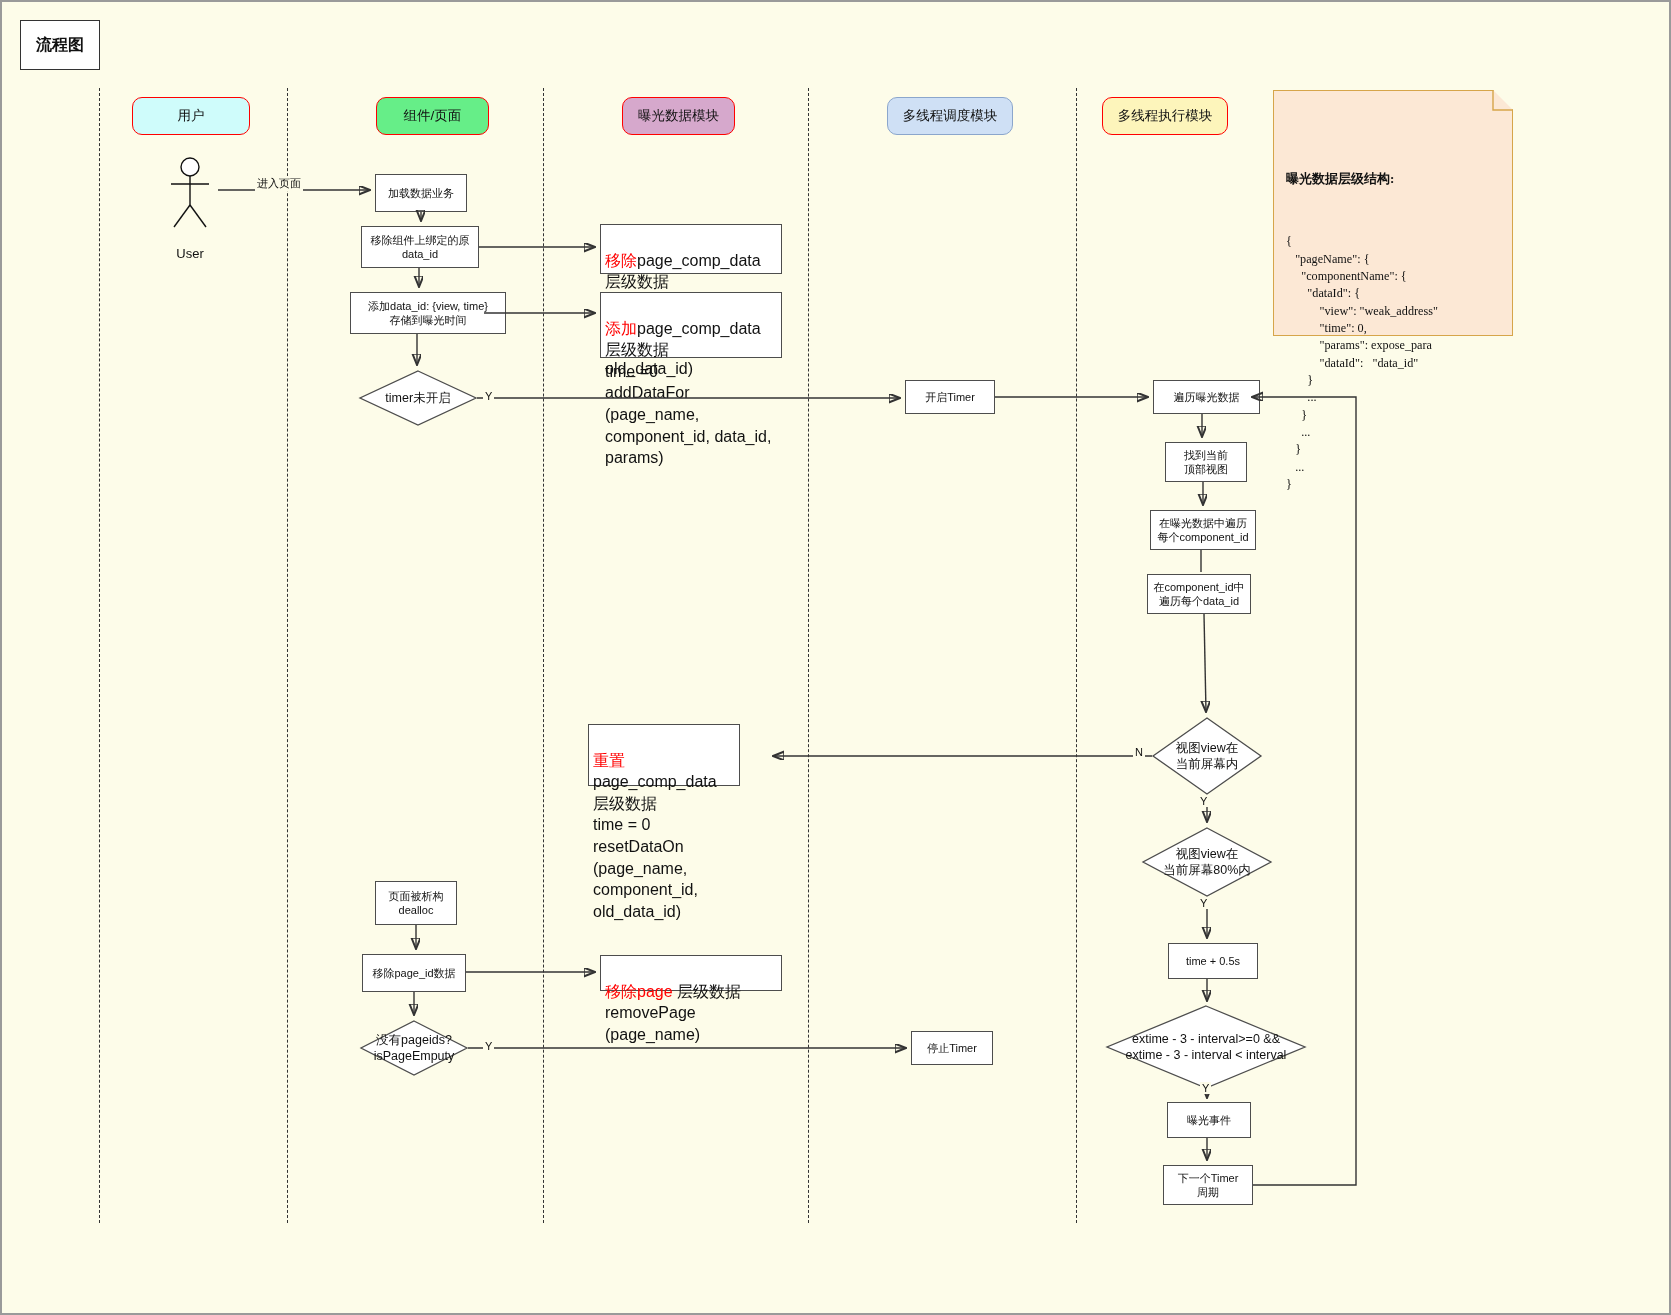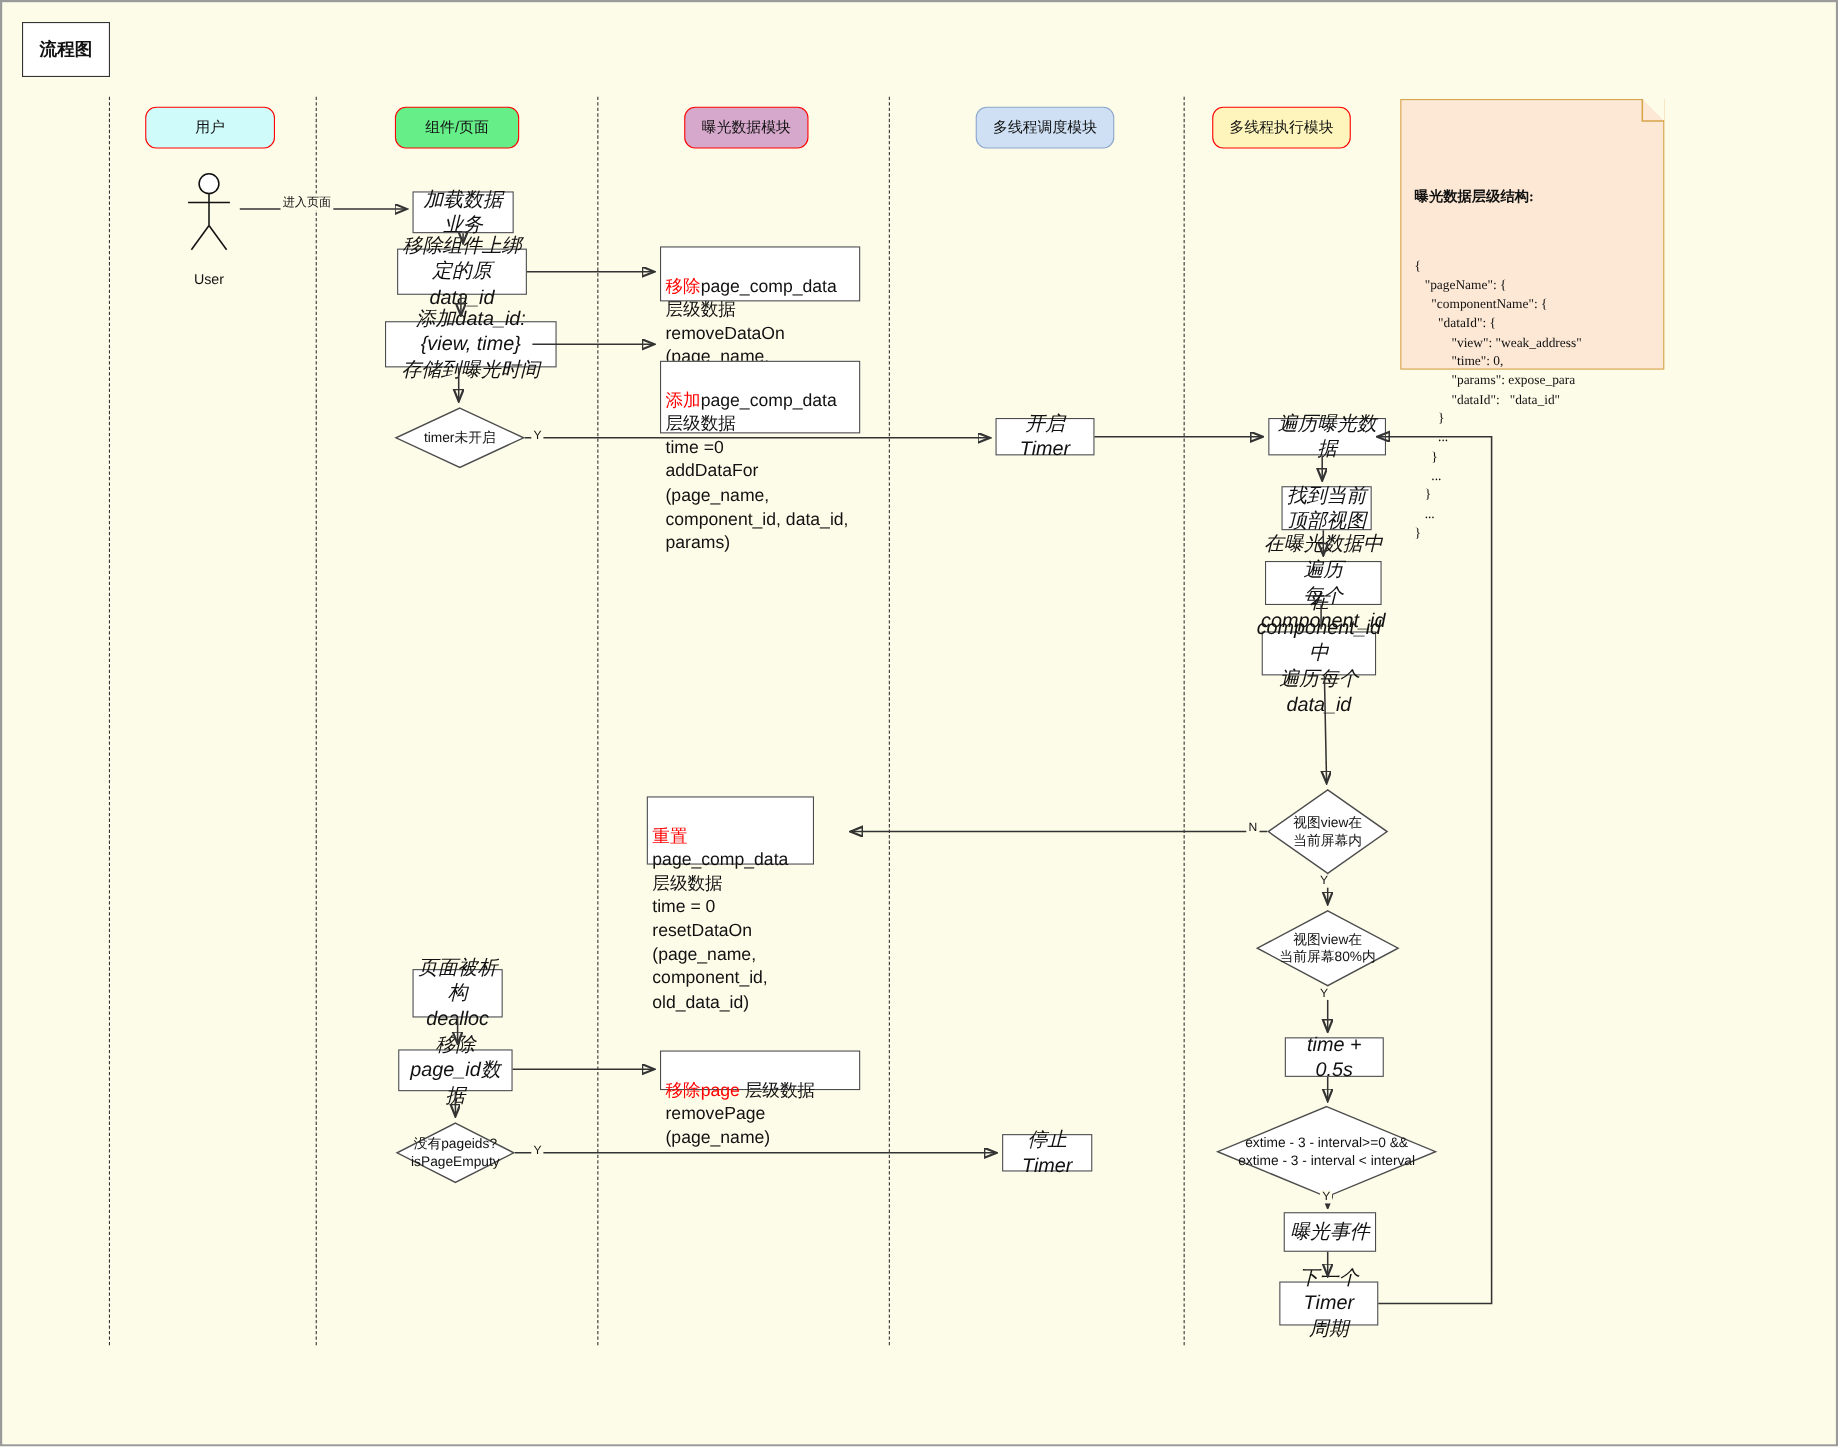--- a/index.html
+++ b/index.html
@@ -44,26 +44,25 @@
     border: 1.7px solid #ff0000;
     white-space: nowrap;
   }
   
   .node {
     position: absolute;
     background: #ffffff;
     border: 1.3px solid #4d4d4d;
     display: flex; align-items: center; justify-content: center;
     text-align: center;
-    font-size: 18px;
+    font-size: 11px;
     line-height: 1.3;
     color: #111;
     padding: 2px 4px;
     white-space: pre-line;
-    font-style: italic;
   }
   
   .note-box {
     position: absolute;
     background: #ffffff;
     border: 1.3px solid #4d4d4d;
     font-size: 16px;
     line-height: 1.35;
     color: #111;
     padding: 3px 4px 3px 4px;
@@ -147,21 +146,21 @@
 
   <div class="lane-sep" style="left:97px;height:1135px;"></div>
   <div class="lane-sep" style="left:285px;height:1135px;"></div>
   <div class="lane-sep" style="left:541px;height:1135px;"></div>
   <div class="lane-sep" style="left:806px;height:1135px;"></div>
   <div class="lane-sep" style="left:1074px;height:1135px;"></div>
 
   <div class="lane-pill" style="left:130px;top:95px;width:118px;background:#cffcfb;border-color:#ff0000;">
     <span>用户</span>
   </div>
-  <div class="lane-pill" style="left:357px;top:95px;width:113px;background:#66ee88;border-color:#ff0000;">
+  <div class="lane-pill" style="left:374px;top:95px;width:113px;background:#66ee88;border-color:#ff0000;">
     <span>组件/页面</span>
   </div>
   <div class="lane-pill" style="left:620px;top:95px;width:113px;background:#d6a8cc;border-color:#ff0000;">
     <span>曝光数据模块</span>
   </div>
   <div class="lane-pill" style="left:885px;top:95px;width:126px;background:#cfe0f5;border-color:#8ba6cc;">
     <span>多线程调度模块</span>
   </div>
   <div class="lane-pill" style="left:1100px;top:95px;width:126px;background:#fdf5bb;border-color:#ff0000;">
     <span>多线程执行模块</span>
@@ -205,21 +204,21 @@
     <div class="diamond-label">没有pageids?
 isPageEmputy</div>
   </div>
 
   <div class="note-box" style="left:598px;top:222px;width:182px;height:50px;">
     <span class="hl">移除</span><span>page_comp_data 层级数据
 removeDataOn (page_name,
 component_id, old_data_id)</span>
   </div>
 
-  <div class="note-box" style="left:598px;top:290px;width:182px;height:66px;margin-top:36px;">
+  <div class="note-box" style="left:598px;top:290px;width:182px;height:66px;">
     <span class="hl">添加</span><span>page_comp_data 层级数据
 time =0
 addDataFor (page_name,
 component_id, data_id, params)</span>
   </div>
 
   <div class="note-box" style="left:586px;top:722px;width:152px;height:62px;">
     <span class="hl">重置</span><span>page_comp_data 层级数据
 time = 0
 resetDataOn (page_name,

